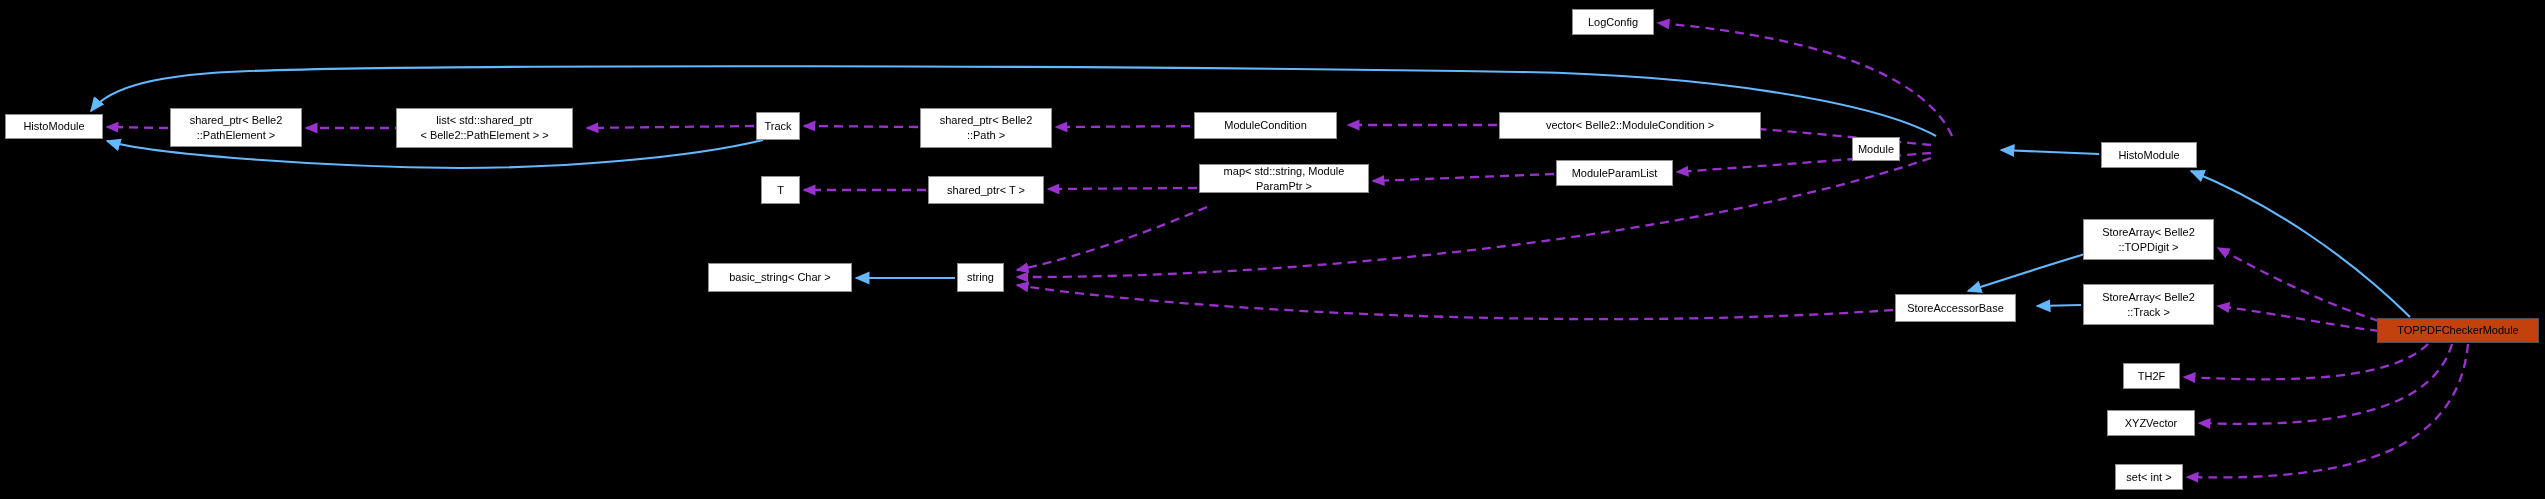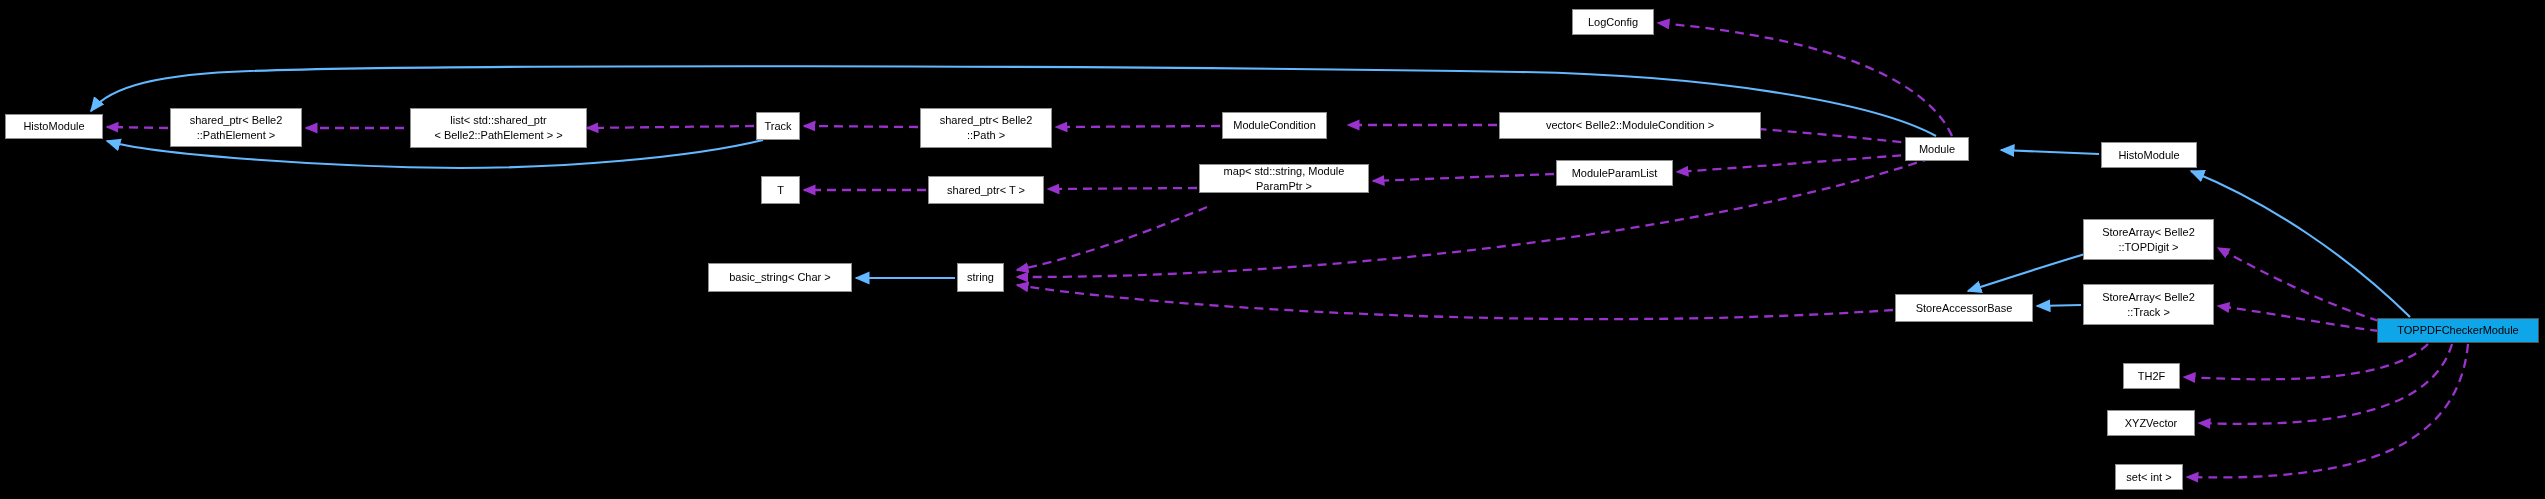--- a/index.html
+++ b/index.html
@@ -20,21 +20,21 @@
     border:1.6px solid #8f8f8f;
     color:#000000;
     font-size:11px;
     line-height:1.32;
     display:flex;align-items:center;justify-content:center;
     text-align:center;
     white-space:pre-line;
     cursor:pointer;
   }
   .node.hl{
-    background:#0ea5e9;
+    background:#c2410c;
     border-color:#4f4f4f;
     cursor:default;
   }
 </style>
 </head>
 <body>
 
 <div id="canvas">
 
   <svg id="edges" viewBox="0 0 2545 499" xmlns="http://www.w3.org/2000/svg">
@@ -75,52 +75,52 @@
     <path class="edge-dashed" d="M 2428 344 C 2392 379 2300 383 2184 377" marker-end="url(#mpurple)"></path>
     <path class="edge-dashed" d="M 2452 344 C 2432 413 2330 428 2199 423" marker-end="url(#mpurple)"></path>
     <path class="edge-dashed" d="M 2468 344 C 2458 447 2360 482 2187 477" marker-end="url(#mpurple)"></path>
   </svg>
 
   <div class="node" style="left:5px;top:114px;width:98px;height:25px">HistoModule</div>
 
   <div class="node" style="left:170px;top:108px;width:132px;height:39px">shared_ptr&lt; Belle2
 ::PathElement &gt;</div>
 
-  <div class="node" style="left:410px;top:108px;width:177px;height:40px">list&lt; std::shared_ptr
+  <div class="node" style="left:396px;top:108px;width:177px;height:40px">list&lt; std::shared_ptr
 &lt; Belle2::PathElement &gt; &gt;</div>
 
   <div class="node" style="left:756px;top:112px;width:44px;height:28px">Track</div>
 
   <div class="node" style="left:920px;top:108px;width:132px;height:40px">shared_ptr&lt; Belle2
 ::Path &gt;</div>
 
-  <div class="node" style="left:1222px;top:112px;width:105px;height:27px">ModuleCondition</div>
+  <div class="node" style="left:1194px;top:112px;width:143px;height:27px">ModuleCondition</div>
 
   <div class="node" style="left:1499px;top:112px;width:262px;height:27px">vector&lt; Belle2::ModuleCondition &gt;</div>
 
   <div class="node" style="left:1572px;top:9px;width:82px;height:26px">LogConfig</div>
 
-  <div class="node" style="left:1905px;top:137px;width:64px;height:24px">Module</div>
+  <div class="node" style="left:1852px;top:137px;width:48px;height:24px">Module</div>
 
   <div class="node" style="left:2101px;top:142px;width:96px;height:26px">HistoModule</div>
 
   <div class="node" style="left:761px;top:176px;width:39px;height:28px">T</div>
 
   <div class="node" style="left:928px;top:176px;width:116px;height:28px">shared_ptr&lt; T &gt;</div>
 
   <div class="node" style="left:1199px;top:164px;width:170px;height:29px">map&lt; std::string, Module
 ParamPtr &gt;</div>
 
   <div class="node" style="left:1556px;top:160px;width:117px;height:26px">ModuleParamList</div>
 
   <div class="node" style="left:708px;top:263px;width:144px;height:29px">basic_string&lt; Char &gt;</div>
 
   <div class="node" style="left:957px;top:263px;width:47px;height:29px">string</div>
 
-  <div class="node" style="left:1895px;top:294px;width:138px;height:28px">StoreAccessorBase</div>
+  <div class="node" style="left:1895px;top:294px;width:121px;height:28px">StoreAccessorBase</div>
 
   <div class="node" style="left:2083px;top:219px;width:131px;height:41px">StoreArray&lt; Belle2
 ::TOPDigit &gt;</div>
 
   <div class="node" style="left:2083px;top:284px;width:131px;height:41px">StoreArray&lt; Belle2
 ::Track &gt;</div>
 
   <div class="node hl" style="left:2377px;top:318px;width:162px;height:25px">TOPPDFCheckerModule</div>
 
   <div class="node" style="left:2123px;top:363px;width:57px;height:26px">TH2F</div>

